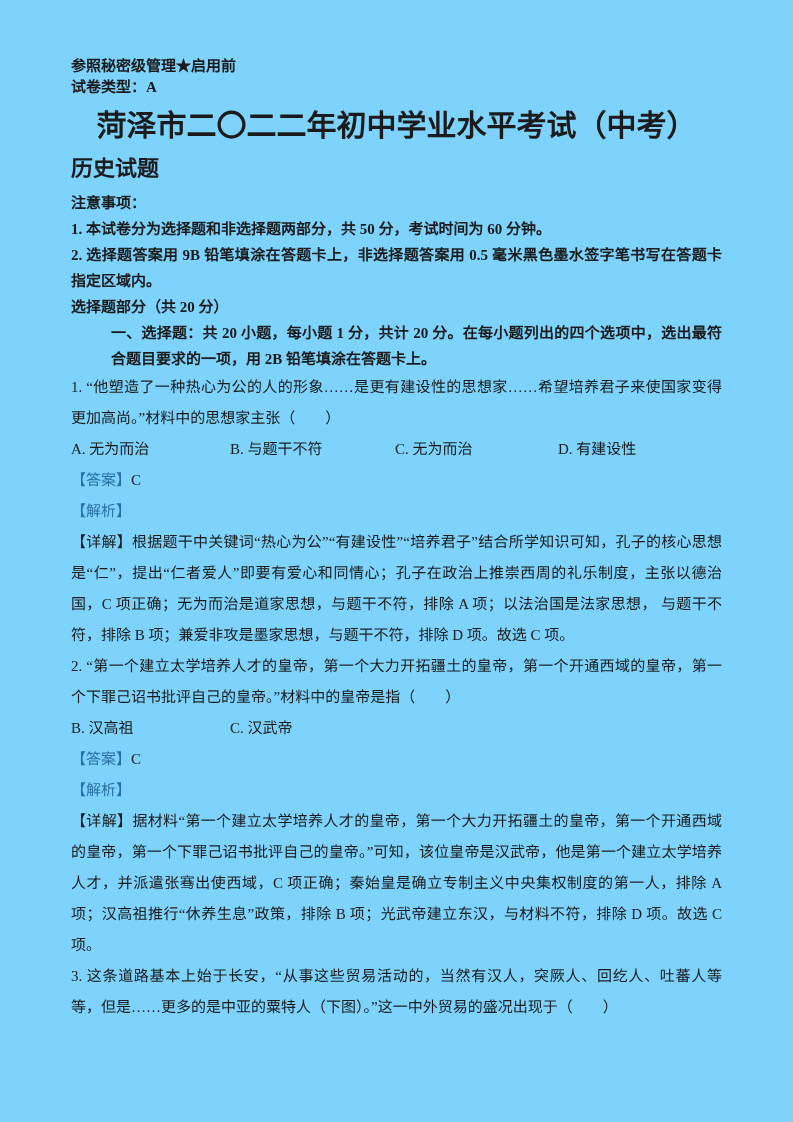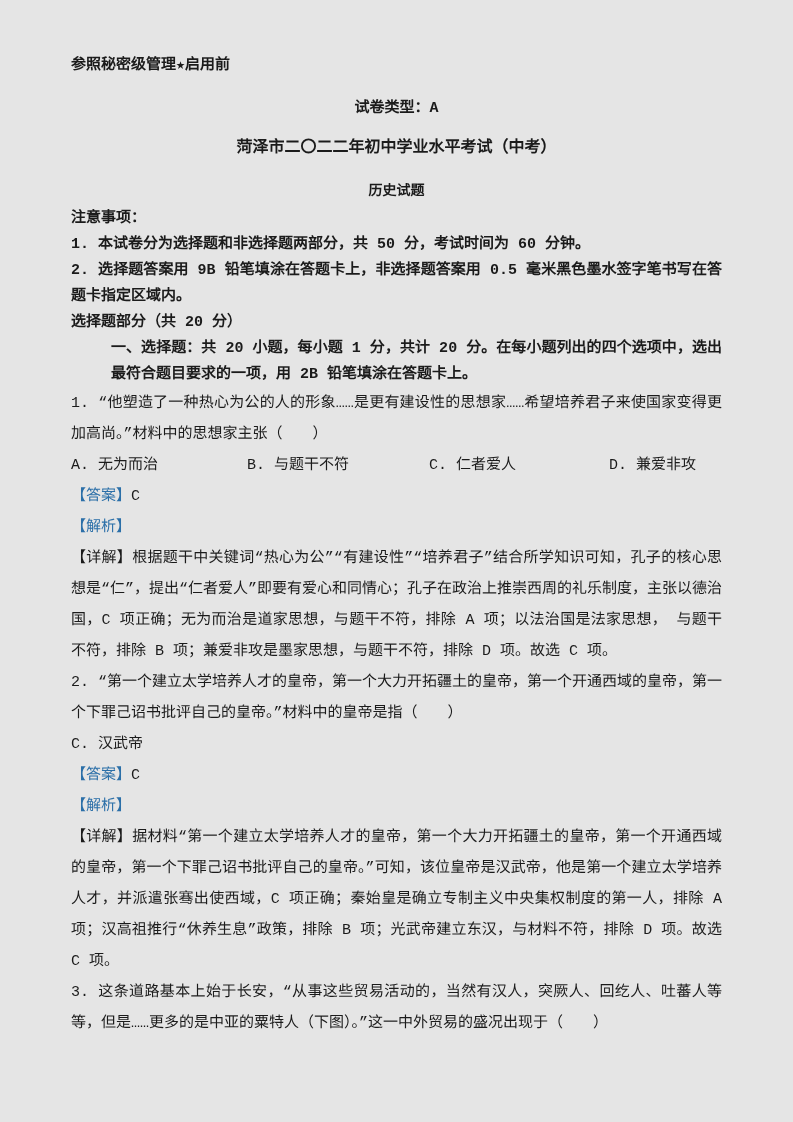--- a/index.html
+++ b/index.html
@@ -7,60 +7,60 @@
     padding: 0;
     background: #ffffff;
   }
   .page {
     position: relative;
     width: 793px;
     height: 1122px;
     margin: 0 auto;
     box-sizing: border-box;
     padding: 56px 71px 0 71px;
-    background: #e5e5e5;
+    background: #7dd3fc;
     color: #1b1b1b;
-    font-family: Liberation Mono, monospace;
+    font-family: Liberation Serif, serif;
     font-size: 15px;
     overflow: hidden;
   }
   p { margin: 0; }
 
   
   .notice {
     font-weight: bold;
     line-height: 20px;
     text-align: left;
   }
   .paper-type {
     font-weight: bold;
     line-height: 20px;
-    text-align: center;
-    margin-top: 23px;
+    text-align: left;
+    margin-top: 1px;
   }
   .title {
-    font-size: 16px;
+    font-size: 30px;
     font-weight: bold;
     text-align: center;
     line-height: 30px;
     margin-top: 14px;
   }
   .subtitle {
-    font-size: 14px;
+    font-size: 22px;
     font-weight: bold;
-    text-align: center;
+    text-align: left;
     line-height: 30px;
     margin-top: 13px;
   }
 
   
   .notes-heading {
     font-weight: bold;
     line-height: 26px;
-    margin-top: 0;
+    margin-top: 6px;
   }
   .note {
     font-weight: bold;
     line-height: 26px;
     text-align: justify;
   }
   .section-heading {
     font-weight: bold;
     line-height: 26px;
     text-align: left;
@@ -74,21 +74,20 @@
 
   
   .stem {
     line-height: 31px;
     text-align: justify;
   }
   .options {
     display: grid;
     grid-template-columns: 159px 165px 163px auto;
     line-height: 31px;
-    gap: 17px;
   }
   .tag-line {
     line-height: 31px;
   }
   .tag-blue {
     color: #2B6FA8;
     margin-top: 43px;
   }
   .detail {
     line-height: 31px;
@@ -110,31 +109,32 @@
   <p class="note">2. 选择题答案用 9B 铅笔填涂在答题卡上，非选择题答案用 0.5 毫米黑色墨水签字笔书写在答题卡指定区域内。</p>
 
   <p class="section-heading">选择题部分（共 20 分）</p>
   <p class="section-intro">一、选择题：共 20 小题，每小题 1 分，共计 20 分。在每小题列出的四个选项中，选出最符合题目要求的一项，用 2B 铅笔填涂在答题卡上。</p>
 
   <section>
     <p class="stem">1. “他塑造了一种热心为公的人的形象……是更有建设性的思想家……希望培养君子来使国家变得更加高尚。”材料中的思想家主张（　　）</p>
     <div class="options">
       <span>A. 无为而治</span>
       <span>B. 与题干不符</span>
-      <span>C. 仁者爱人</span>
-      <span>D. 兼爱非攻</span>
+      <span>C. 无为而治</span>
+      <span>D. 有建设性</span>
     </div>
     <p class="tag-line"><span class="tag-blue">【答案】</span><span>C</span></p>
     <p class="tag-line"><span class="tag-blue">【解析】</span></p>
     <p class="detail"><span>【详解】</span><span>根据题干中关键词“热心为公”“有建设性”“培养君子”结合所学知识可知，孔子的核心思想是“仁”，提出“仁者爱人”即要有爱心和同情心；孔子在政治上推崇西周的礼乐制度，主张以德治国，C 项正确；无为而治是道家思想，与题干不符，排除 A 项；以法治国是法家思想， 与题干不符，排除 B 项；兼爱非攻是墨家思想，与题干不符，排除 D 项。故选 C 项。</span></p>
   </section>
 
   <section>
     <p class="stem">2. “第一个建立太学培养人才的皇帝，第一个大力开拓疆土的皇帝，第一个开通西域的皇帝，第一个下罪己诏书批评自己的皇帝。”材料中的皇帝是指（　　）</p>
     <div class="options">
+      <span>B. 汉高祖</span>
       <span>C. 汉武帝</span>
     </div>
     <p class="tag-line"><span class="tag-blue">【答案】</span><span>C</span></p>
     <p class="tag-line"><span class="tag-blue">【解析】</span></p>
     <p class="detail"><span>【详解】</span><span>据材料“第一个建立太学培养人才的皇帝，第一个大力开拓疆土的皇帝，第一个开通西域的皇帝，第一个下罪己诏书批评自己的皇帝。”可知，该位皇帝是汉武帝，他是第一个建立太学培养人才，并派遣张骞出使西域，C 项正确；秦始皇是确立专制主义中央集权制度的第一人，排除 A 项；汉高祖推行“休养生息”政策，排除 B 项；光武帝建立东汉，与材料不符，排除 D 项。故选 C 项。</span></p>
   </section>
 
   <section>
     <p class="stem">3. 这条道路基本上始于长安，“从事这些贸易活动的，当然有汉人，突厥人、回纥人、吐蕃人等等，但是……更多的是中亚的粟特人（下图）。”这一中外贸易的盛况出现于（　　）</p>
   </section>

